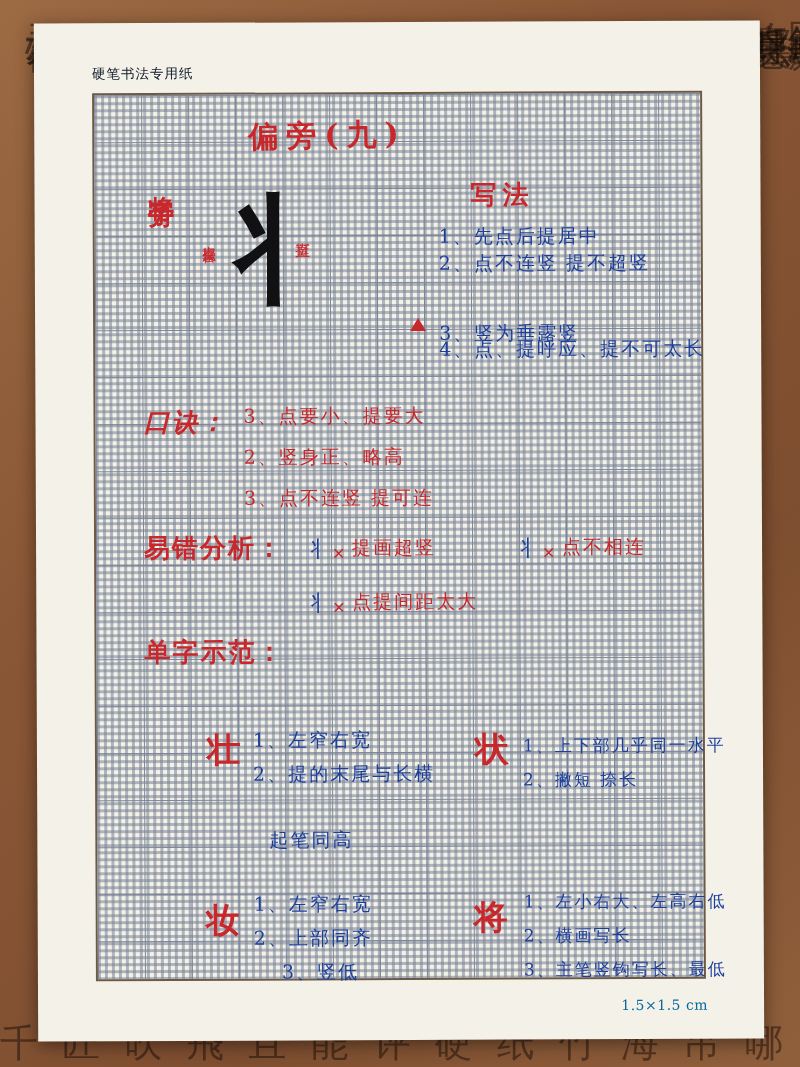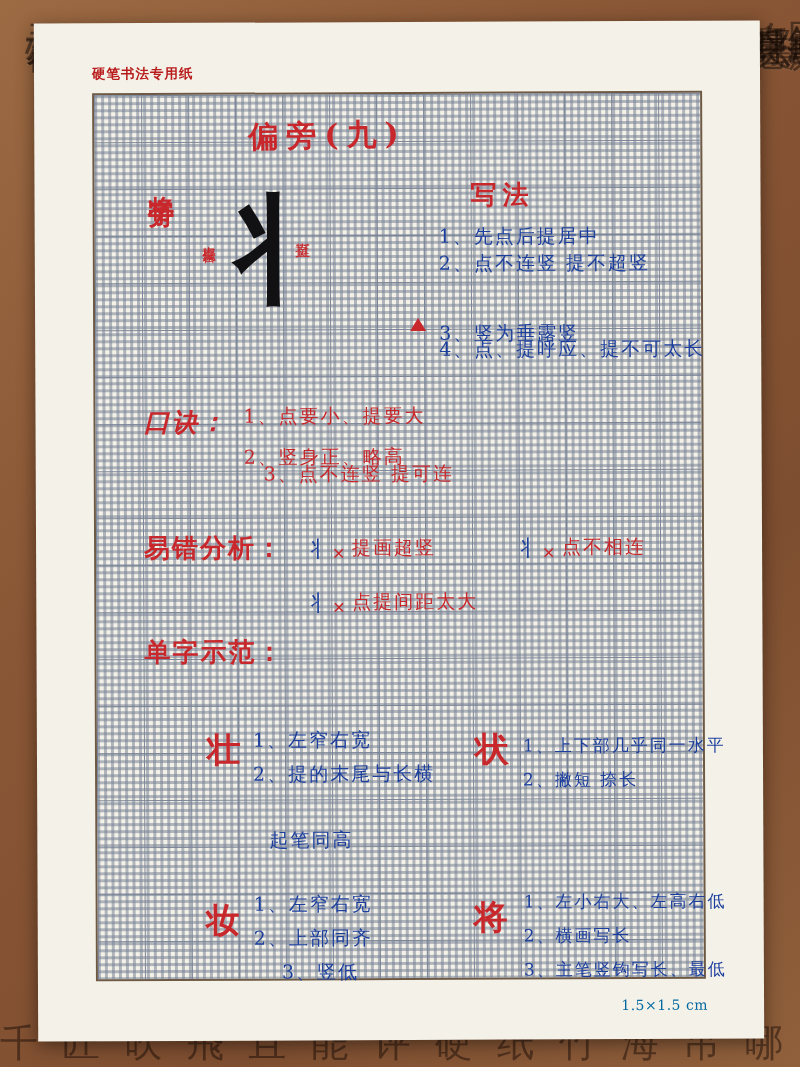--- a/index.html
+++ b/index.html
@@ -62,24 +62,24 @@
   #paper-inner {
     position: absolute;
     inset: 0;
   }
 
   .sheet-label {
     position: absolute;
     left: 58px;
     top: 42px;
     font-size: 13.5px;
-    color: #b91c1c;
+    color: #0f172a;
     font-family: "DejaVu Serif", serif;
     letter-spacing: 1px;
-    font-weight: bold;
+    font-weight: normal;
   }
   .scale-label {
     position: absolute;
     right: 56px;
     bottom: 26px;
     font-size: 14px;
     color: #0369a1;
     font-family: "DejaVu Serif", serif;
     letter-spacing: 0.5px;
   }
@@ -236,23 +236,23 @@
 
     <div class="hw red heading" style="left:436px; top:160px;">写法</div>
 
     <div class="hw blue item" style="left:404px; top:205px;">1、先点后提居中</div>
     <div class="hw blue item" style="left:404px; top:232px;">2、点不连竖 提不超竖</div>
     <div class="hw blue item" style="left:404px; top:281px;margin-top:21px;">3、竖为垂露竖</div>
     <div class="tri" style="left:375px; top:296px;"></div>
     <div class="hw blue item" style="left:404px; top:318px;">4、点、提呼应、提不可太长</div>
 
     <div class="hw red biglabel" style="left:108px; top:386px;font-style:italic;">口诀：</div>
-    <div class="hw red item" style="left:208px; top:384px;">1、点要小、提要大</div>
+    <div class="hw red item" style="left:208px; top:384px;">3、点要小、提要大</div>
     <div class="hw red item" style="left:208px; top:425px;">2、竖身正、略高</div>
-    <div class="hw red item" style="left:208px; top:442px;margin-left:20px;">3、点不连竖 提可连</div>
+    <div class="hw red item" style="left:208px; top:466px;">3、点不连竖 提可连</div>
 
     <div class="hw red biglabel" style="left:108px; top:512px;">易错分析：</div>
 
     <div class="mini-char" style="left:274px; top:516px;">丬</div>
     <div class="xmark" style="left:296px; top:522px;">✕</div>
     <div class="hw red item" style="left:316px; top:516px;">提画超竖</div>
 
     <div class="mini-char" style="left:484px; top:516px;">丬</div>
     <div class="xmark" style="left:506px; top:522px;">✕</div>
     <div class="hw red item" style="left:526px; top:516px;">点不相连</div>

